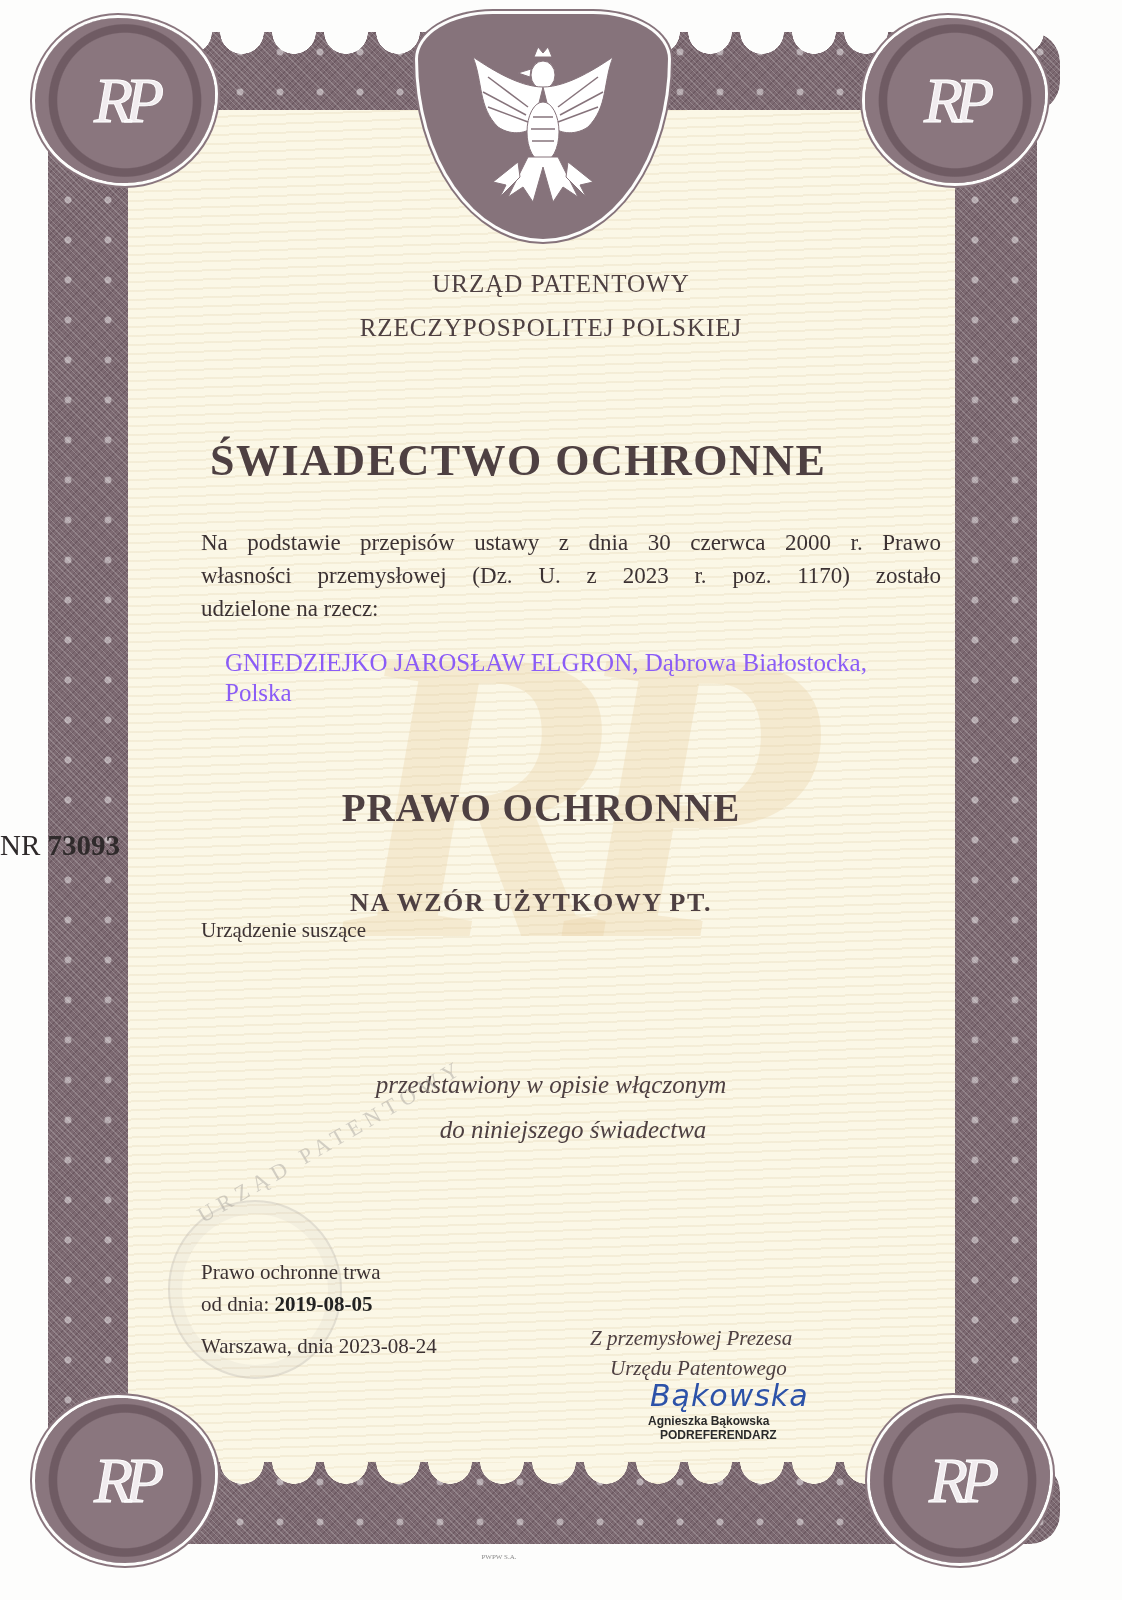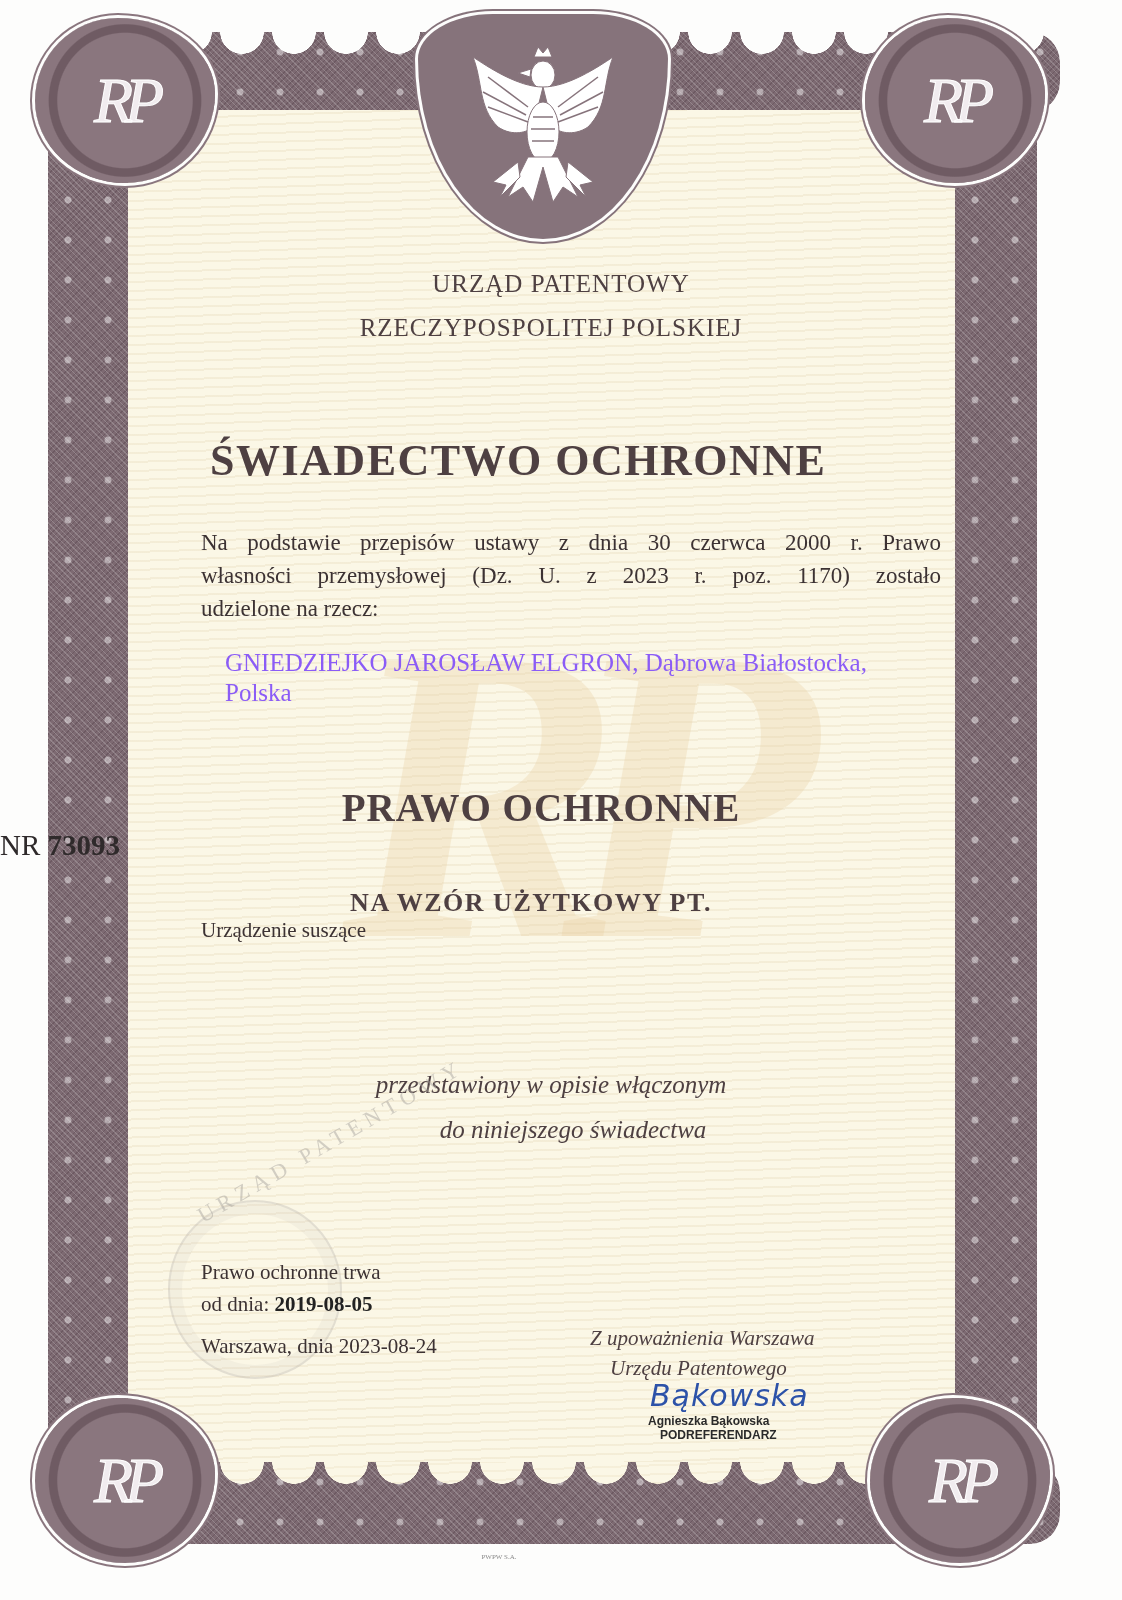--- a/index.html
+++ b/index.html
@@ -187,19 +187,19 @@
 <div class="seal"></div>
 <div class="text seal-text">URZĄD PATENTOWY</div>
 
 <div class="text dur-1">Prawo ochronne trwa</div>
 <div class="text dur-2">
   <span>od dnia:</span>
   <b>2019-08-05</b>
 </div>
 <div class="text place-date">Warszawa, dnia 2023-08-24</div>
 
-<div class="text auth-1">Z upoważnienia Warszawa</div>
+<div class="text auth-1">Z przemysłowej Prezesa</div>
 <div class="text auth-2">Urzędu Patentowego</div>
 <div class="text signature">Bąkowska</div>
 <div class="text stamp-name">Agnieszka Bąkowska</div>
 <div class="text stamp-role">PODREFERENDARZ</div>
 
 <div class="text printer">PWPW S.A.</div>
 
 </body></html>

